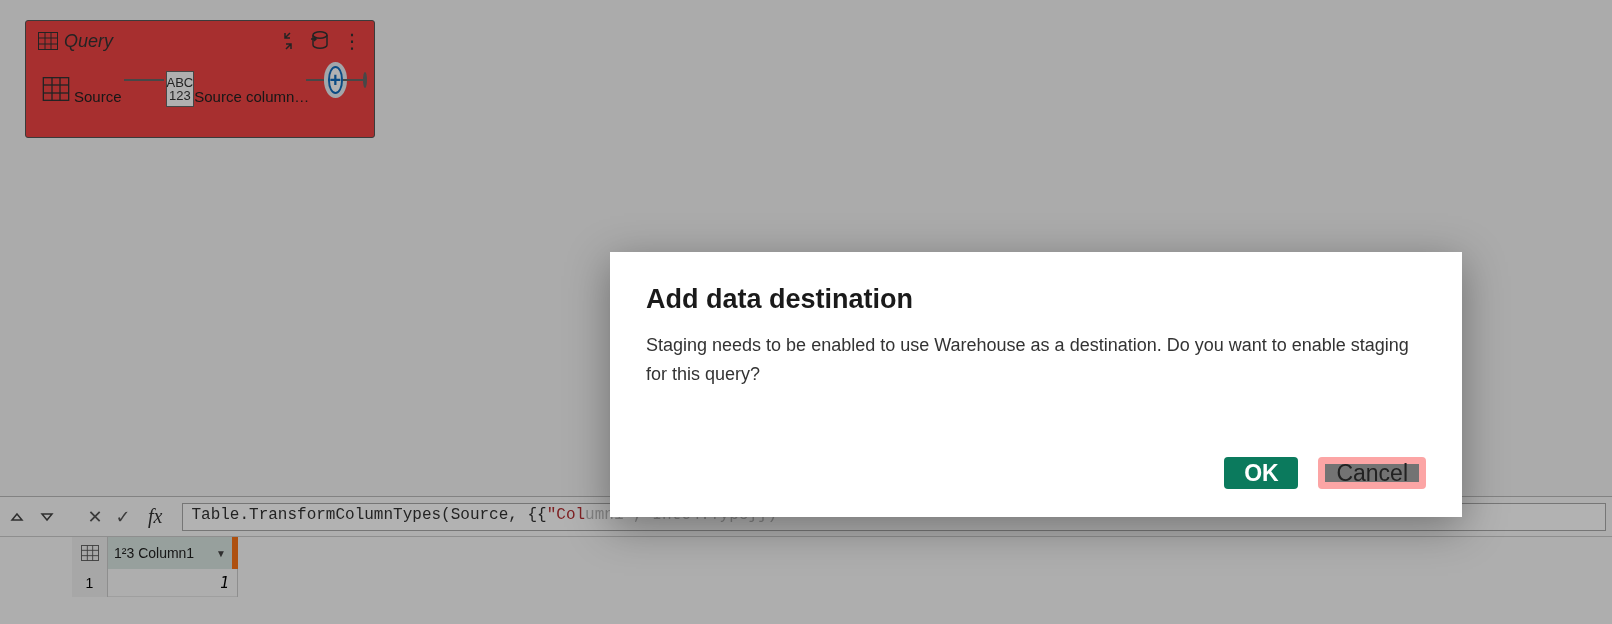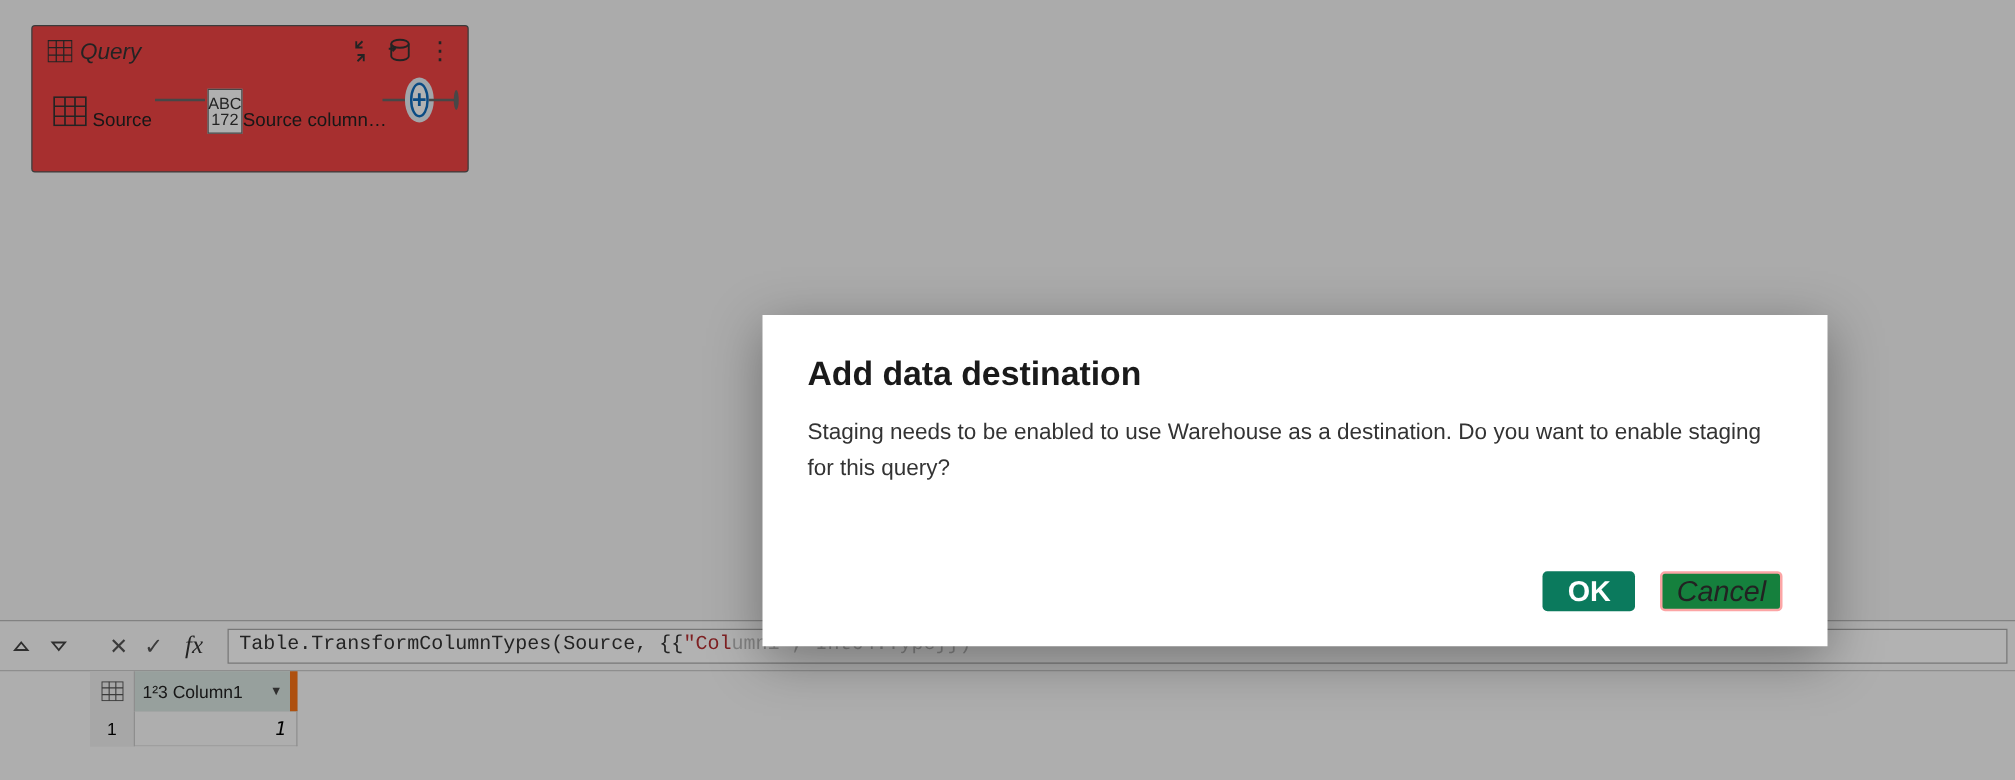--- a/index.html
+++ b/index.html
@@ -113,21 +113,21 @@
     background:#fff; z-index:100;
     box-shadow: 0 10px 40px rgba(0,0,0,0.35);
     padding: 32px 36px 28px 36px;
     display:flex; flex-direction:column;
   }
   .dialog-title { font-size:27px; font-weight:600; color:#1a1a1a; margin-bottom: 16px;}
   .dialog-body { font-size:18px; color:#333; line-height:1.6; flex:1; }
   .dialog-buttons { display:flex; justify-content:flex-end; gap:20px; margin-top: 16px;}
   .btn { height:32px; min-width:74px; padding:0 11px; font-size:23px; border-radius:4px; cursor:pointer; display:flex; align-items:center; justify-content:center;}
   .btn-primary { background:#0b7a5d; color:#fff; border:none; font-weight:600;}
-  .btn-secondary { background:#15803d; color:#222; border:2px solid #fca5a5;font-style:italic;}
+  .btn-secondary { background:#737373; color:#222; border:7px solid #fca5a5;}
   
   svg { display:block; }
 </style>
 </head>
 <body>
 
 <div class="query-card">
   <div class="qc-header">
     <div class="qc-header-title">
       <span class="grid-icon">
@@ -171,21 +171,21 @@
           </svg>
       </div>
       <div class="step-label">Source</div>
     </div>
 
     <div class="connector"></div>
 
     <div class="step" style="width:140px">
       <div class="abc123">
         <span>ABC</span>
-        <span>172</span>
+        <span>123</span>
       </div>
       <div class="step-label">Source column…</div>
     </div>
 
     <div class="short-connector"></div>
     <div class="add-node">+</div>
     <div class="short-connector"></div>
     <div class="out-node"></div>
   </div>
 </div>

